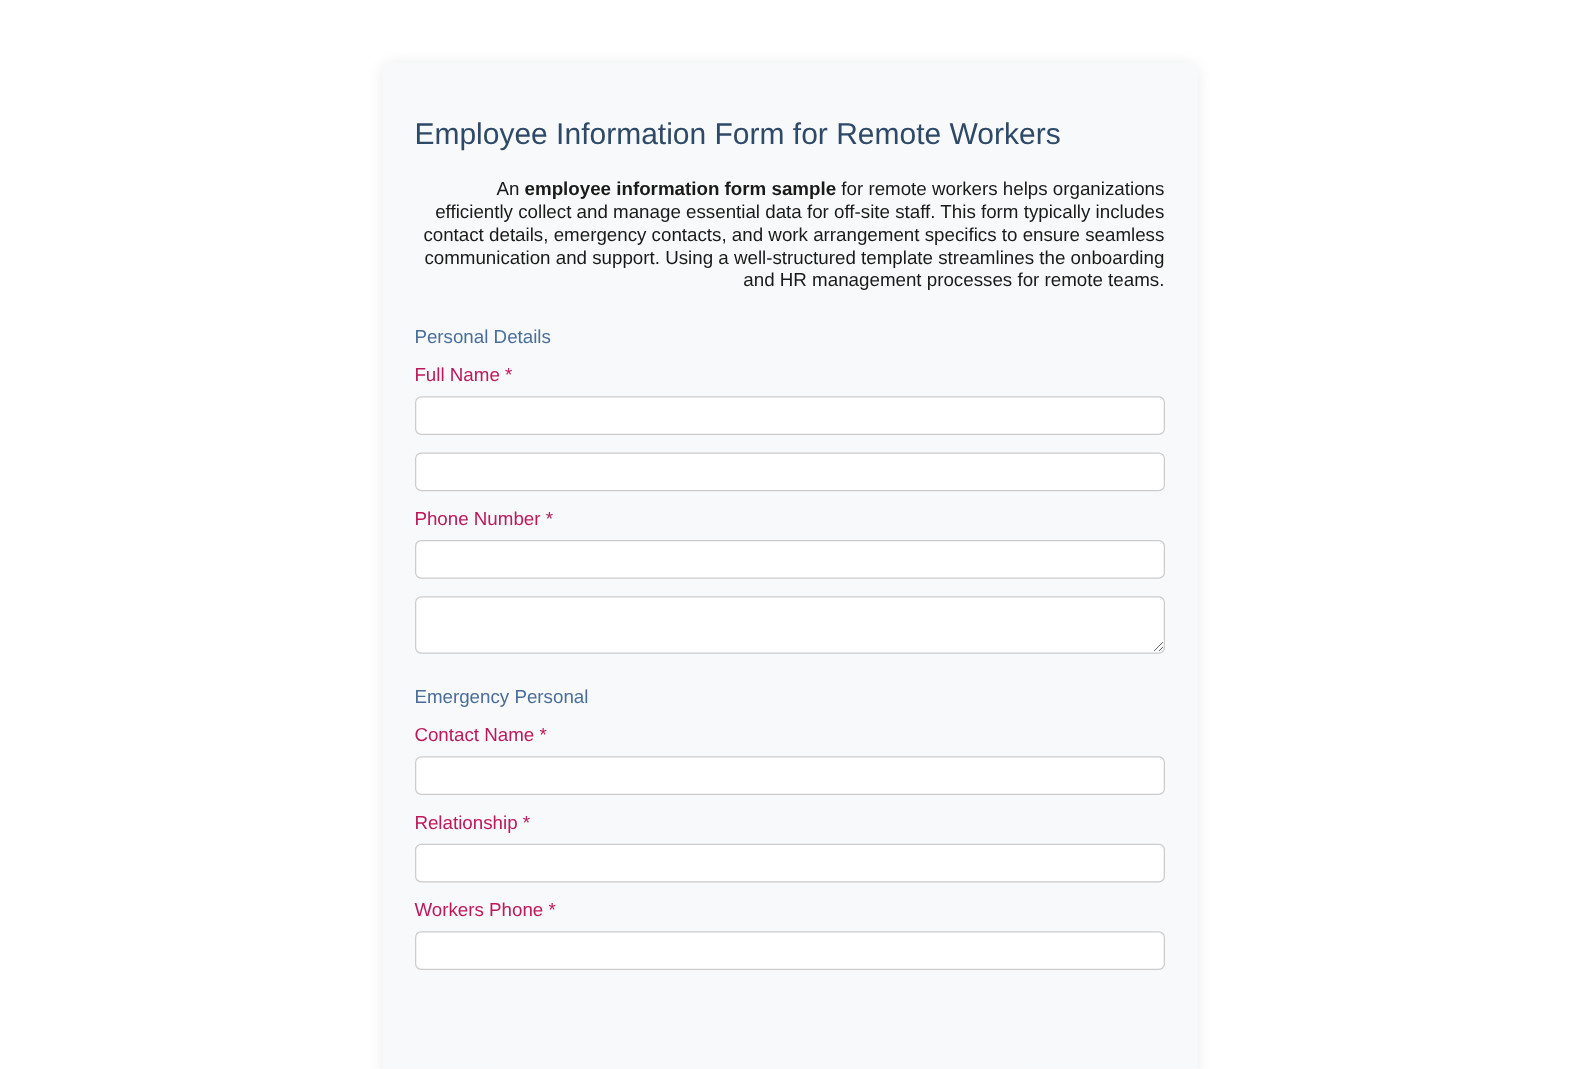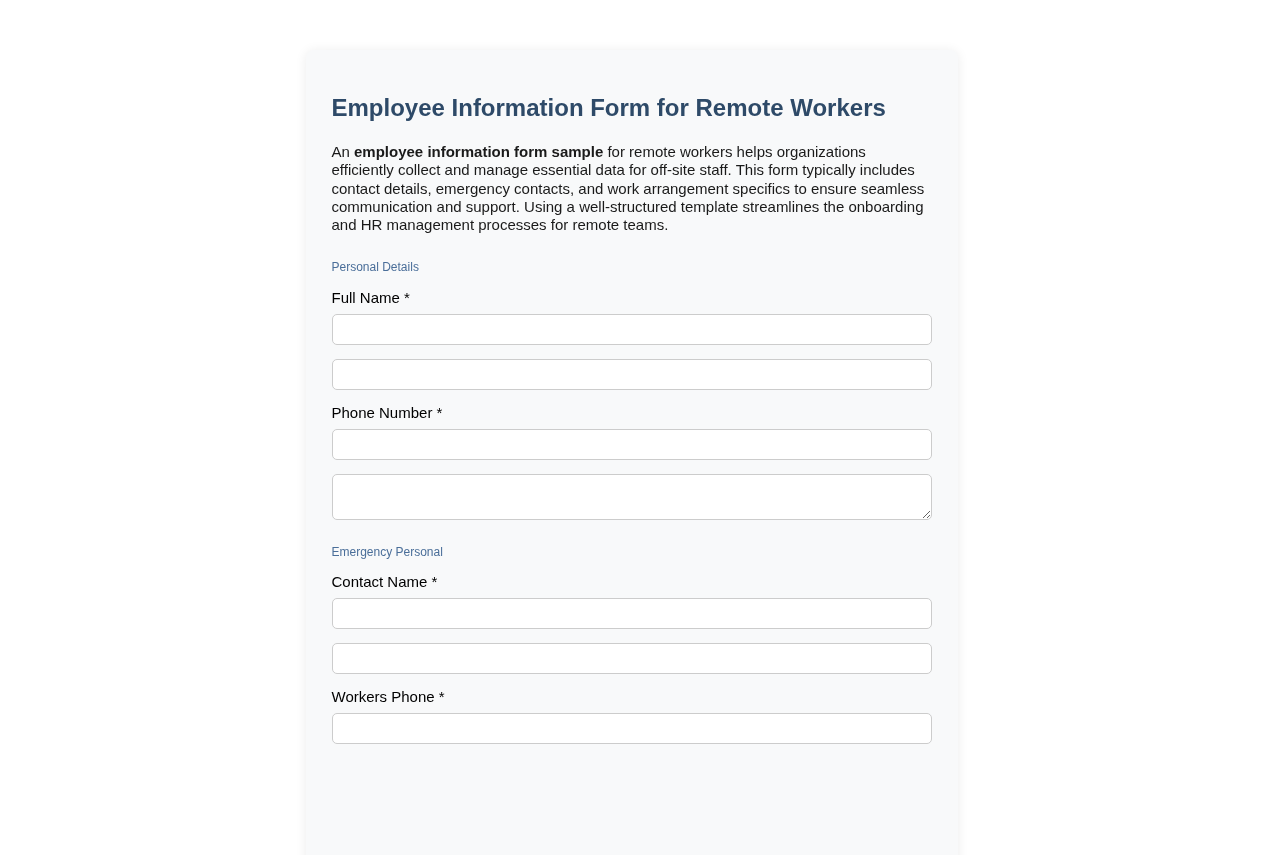--- a/index.html
+++ b/index.html
@@ -18,43 +18,44 @@
     margin: 50px auto 0;
     padding: 44px 26px 40px;
     background: #f8f9fa;
     border-radius: 8px;
     box-shadow: 0 1px 12px rgba(0,0,0,0.08);
   }
   h1.page-title {
     margin: 0 0 20px;
     font-size: 24px;
     line-height: 1.2;
-    font-weight: bold;
+    font-weight: normal;
     color: #2e4a68;
   }
   p.intro {
     margin: 0;
     font-size: 15px;
     line-height: 18.4px;
     color: #1a1a1a;
+    text-align: right;
   }
   p.intro strong { font-weight: bold; }
   h2.section-heading {
     margin: 26px 0 14px;
-    font-size: 12px;
+    font-size: 15px;
     line-height: 1.15;
     font-weight: 400;
     color: #4a6e99;
   }
   label.field-label {
     display: block;
     margin: 0 0 8px;
     font-size: 15px;
     line-height: 17px;
-    color: #000000;
+    color: #be185d;
   }
   input.text-input {
     display: block;
     width: 100%;
     height: 31px;
     margin: 0 0 14px;
     padding: 4px 8px;
     font-family: "Liberation Sans", sans-serif;
     font-size: 14px;
     color: #111111;
@@ -98,18 +99,19 @@
   <label class="field-label">Phone Number *</label>
   <input class="text-input" type="text" value="" style="">
 
   <textarea class="textarea-input" style=""></textarea>
 
   <h2 class="section-heading">Emergency Personal</h2>
 
   <label class="field-label">Contact Name *</label>
   <input class="text-input" type="text" value="" style="">
 
+  <label class="field-label">Relationship *</label>
   <input class="text-input" type="text" value="" style="">
 
   <label class="field-label">Workers Phone *</label>
   <input class="text-input" type="text" value="" style="">
 
 </div>
 
 </body></html>

